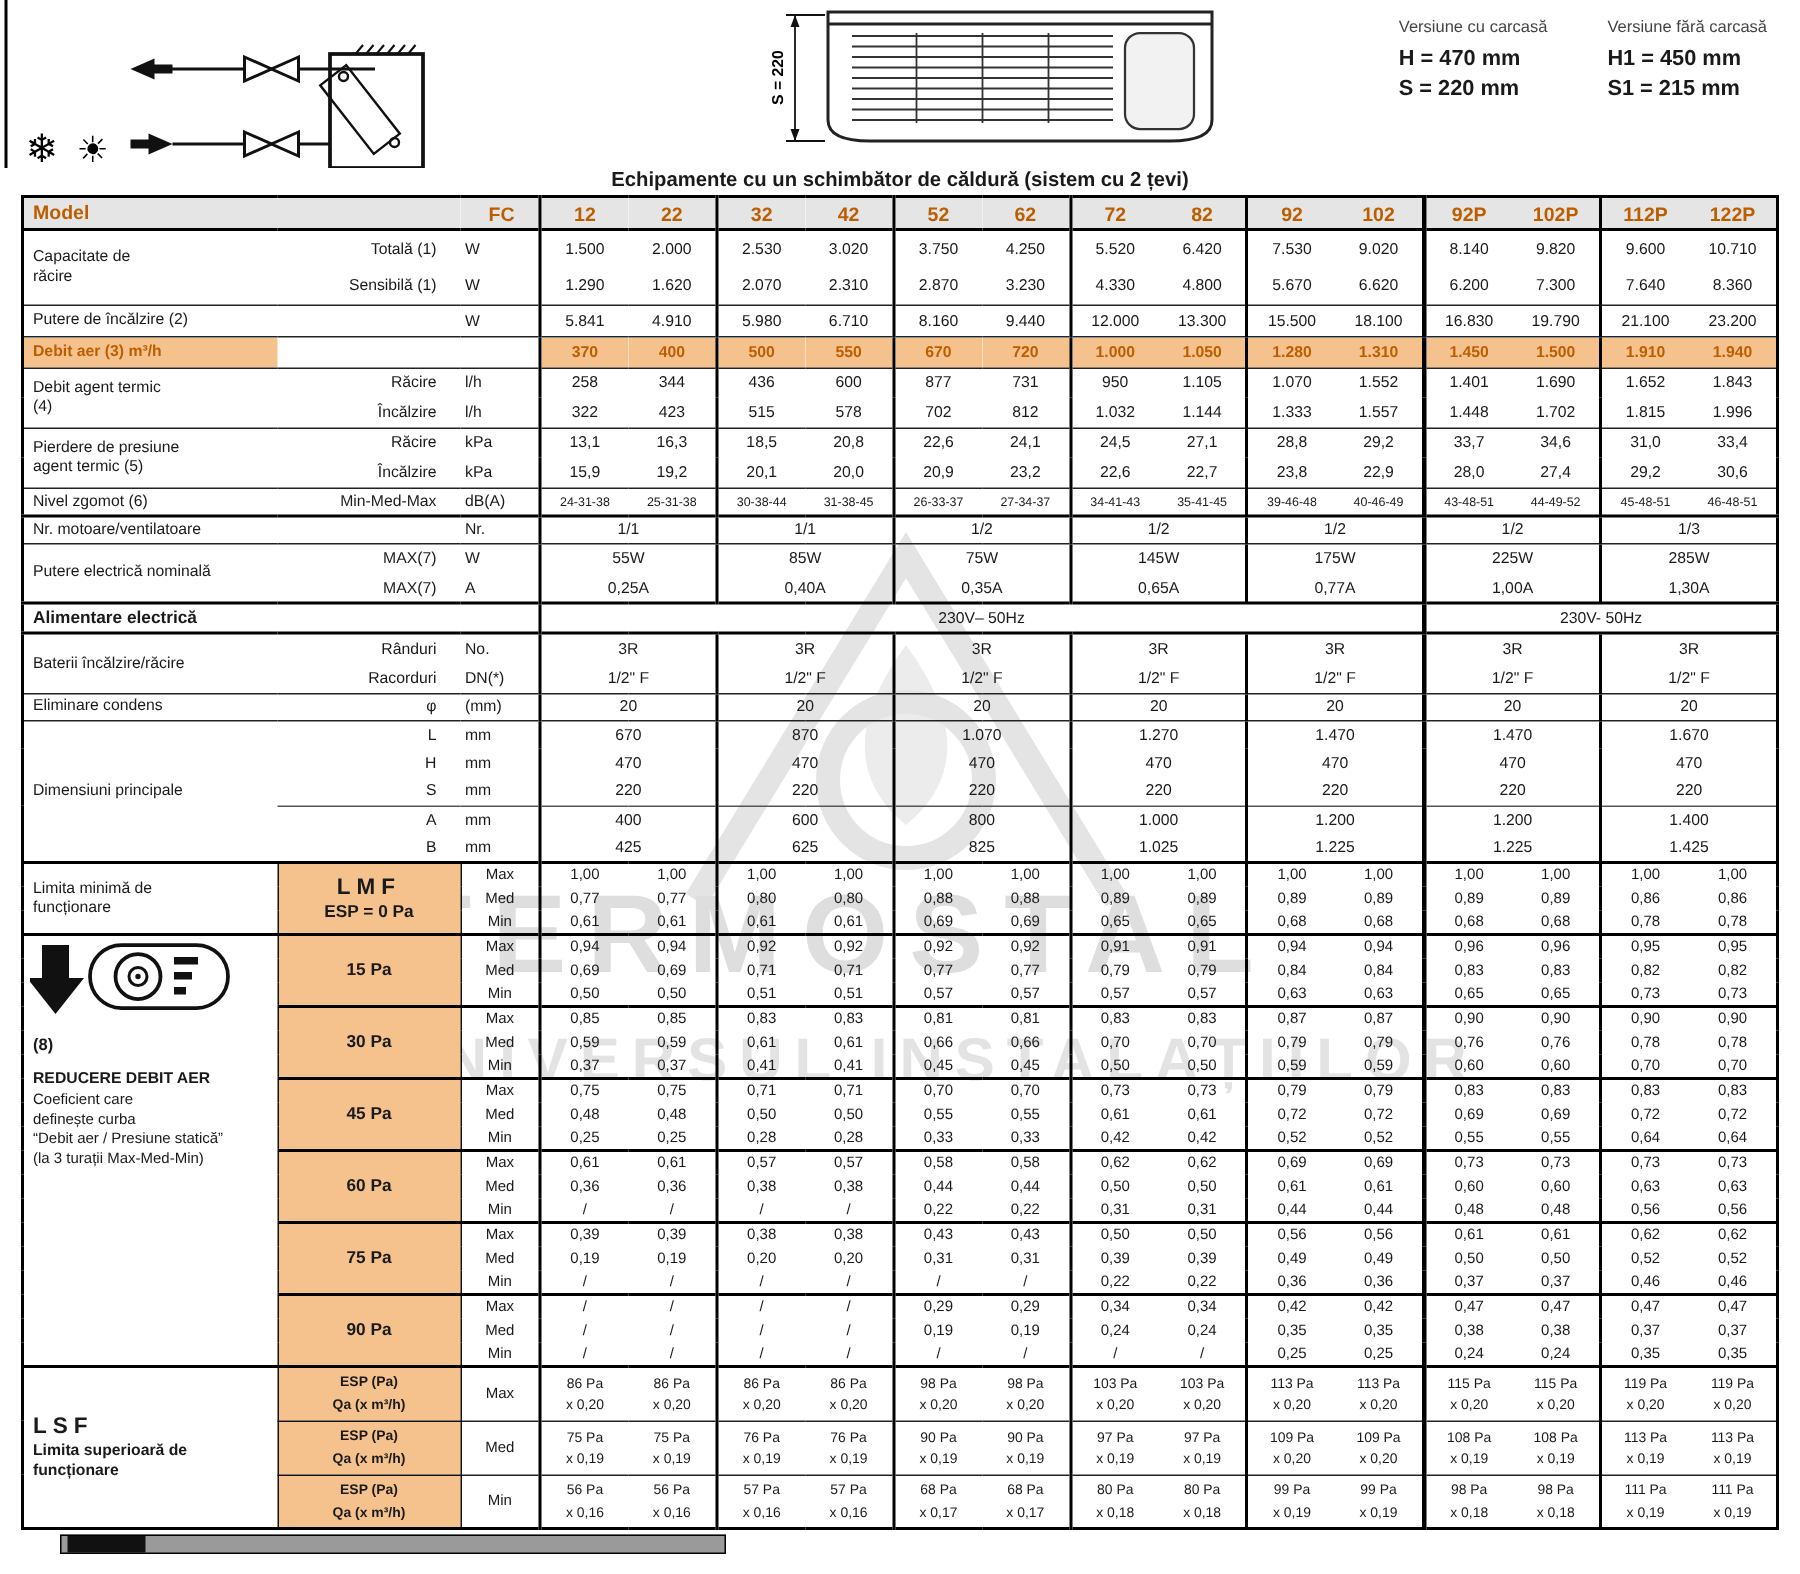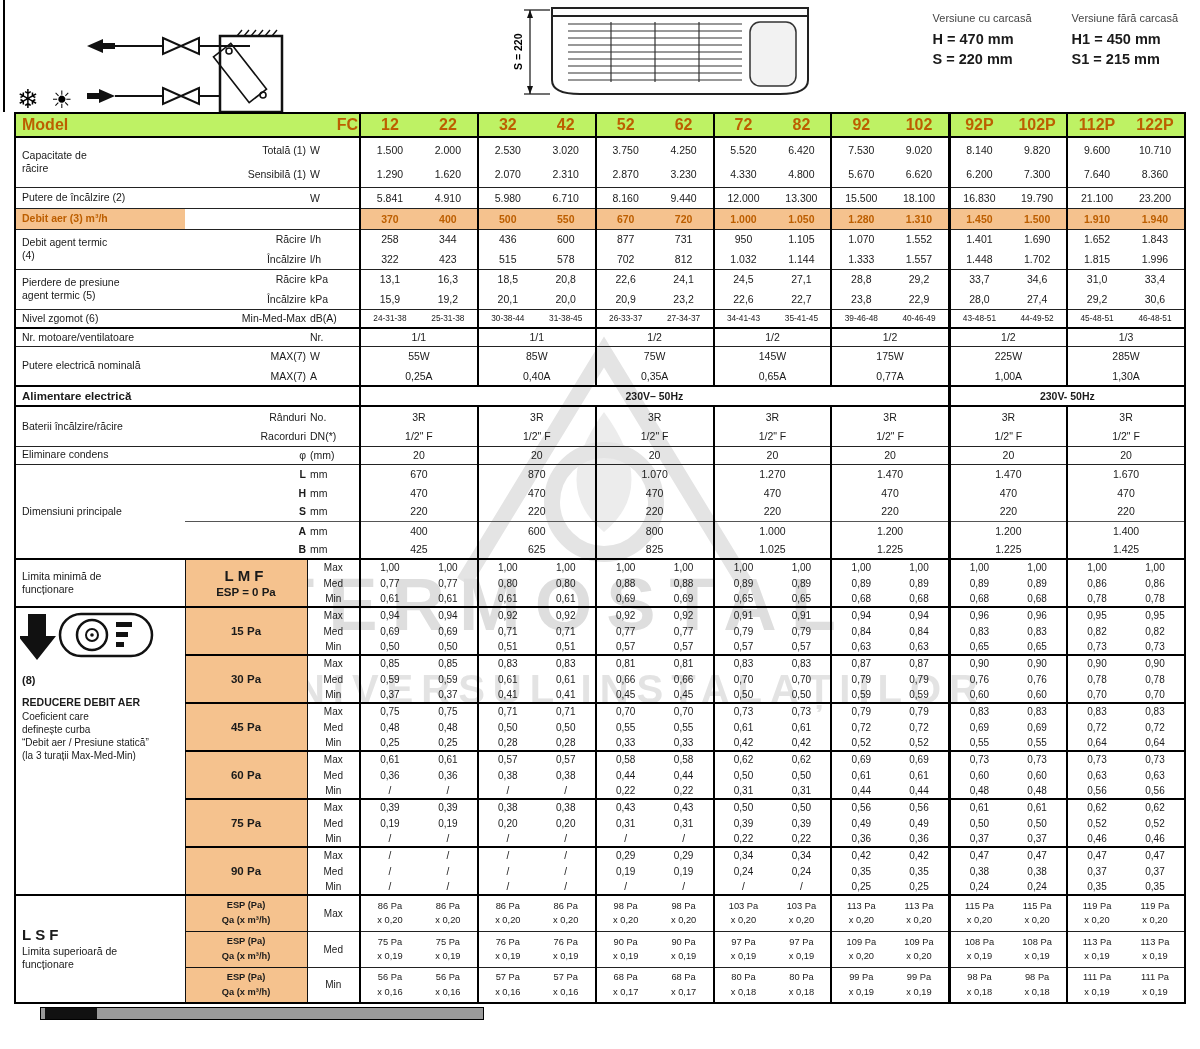--- a/index.html
+++ b/index.html
@@ -17,46 +17,46 @@
   .tablewrap{position:relative;margin:0 14px;}
   .wm{position:absolute;z-index:0;color:#dedede;font-weight:bold;white-space:nowrap;}
   .wm1{left:255px;top:450px;font-size:74px;letter-spacing:14px;}
   .wm2{left:245px;top:555px;font-size:40px;letter-spacing:8px;color:#e3e3e3;}
   .wmlogo{position:absolute;left:420px;top:205px;z-index:0;}
   table{border-collapse:collapse;table-layout:fixed;width:1172px;
         position:relative;z-index:1;border:2px solid #000;}
   td{font-size:10.5px;text-align:center;vertical-align:middle;padding:1px 0;
      white-space:nowrap;overflow:hidden;}
   td.lab{text-align:left;padding-left:6px;white-space:normal;line-height:1.25;}
-  td.sub{text-align:right;padding-right:1px;}
+  td.sub{text-align:right;padding-right:16px;}
   td.unit{text-align:left;padding-left:3px;}
   tr.t1>td{border-top:1px solid #222;}
   tr.t2>td{border-top:2px solid #000;}
   td.gs{border-left:2px solid #000;}
   td.gsx{border-left:3px solid #000;}
   td.rt{border-top:1px solid #555;}
-  tr.hdr>td{background:#bef264;color:#bc5e00;font-weight:bold;font-size:16px;}
+  tr.hdr>td{background:#e5e5e5;color:#bc5e00;font-weight:bold;font-size:13px;}
   td.oval{background:#f5c28e;color:#bc5e00;font-weight:bold;}
   td.olab{background:#f5c28e;color:#bc5e00;font-weight:bold;}
   td.blab{font-weight:bold;font-size:11.5px;margin-left:44px;}
-  td.bval{font-weight:bold;}
+  td.bval{font-weight:normal;}
   td.sv{font-size:8.3px;}
   td.fv{font-size:10px;}
   td.pabox{background:#f5c28e;font-weight:bold;border:1px solid #111;font-size:11.5px;line-height:1.3;}
   .lmfbig{font-size:15px;letter-spacing:4px;text-align:right;}
   td.espbox{background:#f5c28e;font-weight:bold;border:1px solid #111;
             font-size:9.3px;line-height:1.6;}
   td.lsfv{font-size:9.3px;line-height:1.55;}
   td.speed{font-size:10px;}
   td.note{vertical-align:top;text-align:left;padding:4px 2px 0 4px;white-space:normal;}
   .fn-num{font-weight:bold;font-size:11px;margin:8px 0 10px 2px;}
   .fn-title{font-weight:bold;font-size:10.5px;margin:0 0 2px 2px;}
   .fn-line{font-size:10px;line-height:1.3;margin-left:2px;}
   .lsftitle .big{font-size:15px;letter-spacing:4px;font-weight:bold;}
-  .lsftitle .ln{font-size:10.5px;font-weight:normal;line-height:1.3;}
+  .lsftitle .ln{font-size:10.5px;font-weight:bold;line-height:1.3;}
   .bottom-bar{position:relative;margin:3px 0 0 40px;width:442px;height:11px;
               background:#9a9a9a;border:1px solid #000;}
   .bottom-bar .blk{position:absolute;left:4px;top:0;width:52px;height:100%;background:#111;}
 </style>
 </head>
 <body>
 
 <div class="page">
 
   <div class="topbar">
@@ -129,20 +129,21 @@
         <div class="vval">S = 220 mm</div>
       </div>
       <div class="vcol">
         <div class="vlabel">Versiune fără carcasă</div>
         <div class="vval">H1 = 450 mm</div>
         <div class="vval">S1 = 215 mm</div>
       </div>
     </div>
   </div>
 
+  <div class="title">Echipamente cu un schimbător de căldură (sistem cu 2 țevi)</div>
 
   <div class="tablewrap">
     <svg class="wmlogo" width="340" height="300" viewBox="0 0 340 300">
       <g stroke="#e4e4e4" stroke-width="16" fill="none">
         <path d="M30 265 L170 35 L310 265"></path>
         <path d="M170 95 q55 75 0 120 q-55 -45 0 -120" fill="#ececec" stroke="none"></path>
         <circle cx="170" cy="185" r="52"></circle>
       </g>
     </svg>
     <div class="wm wm1">TERMOSTAL</div>

